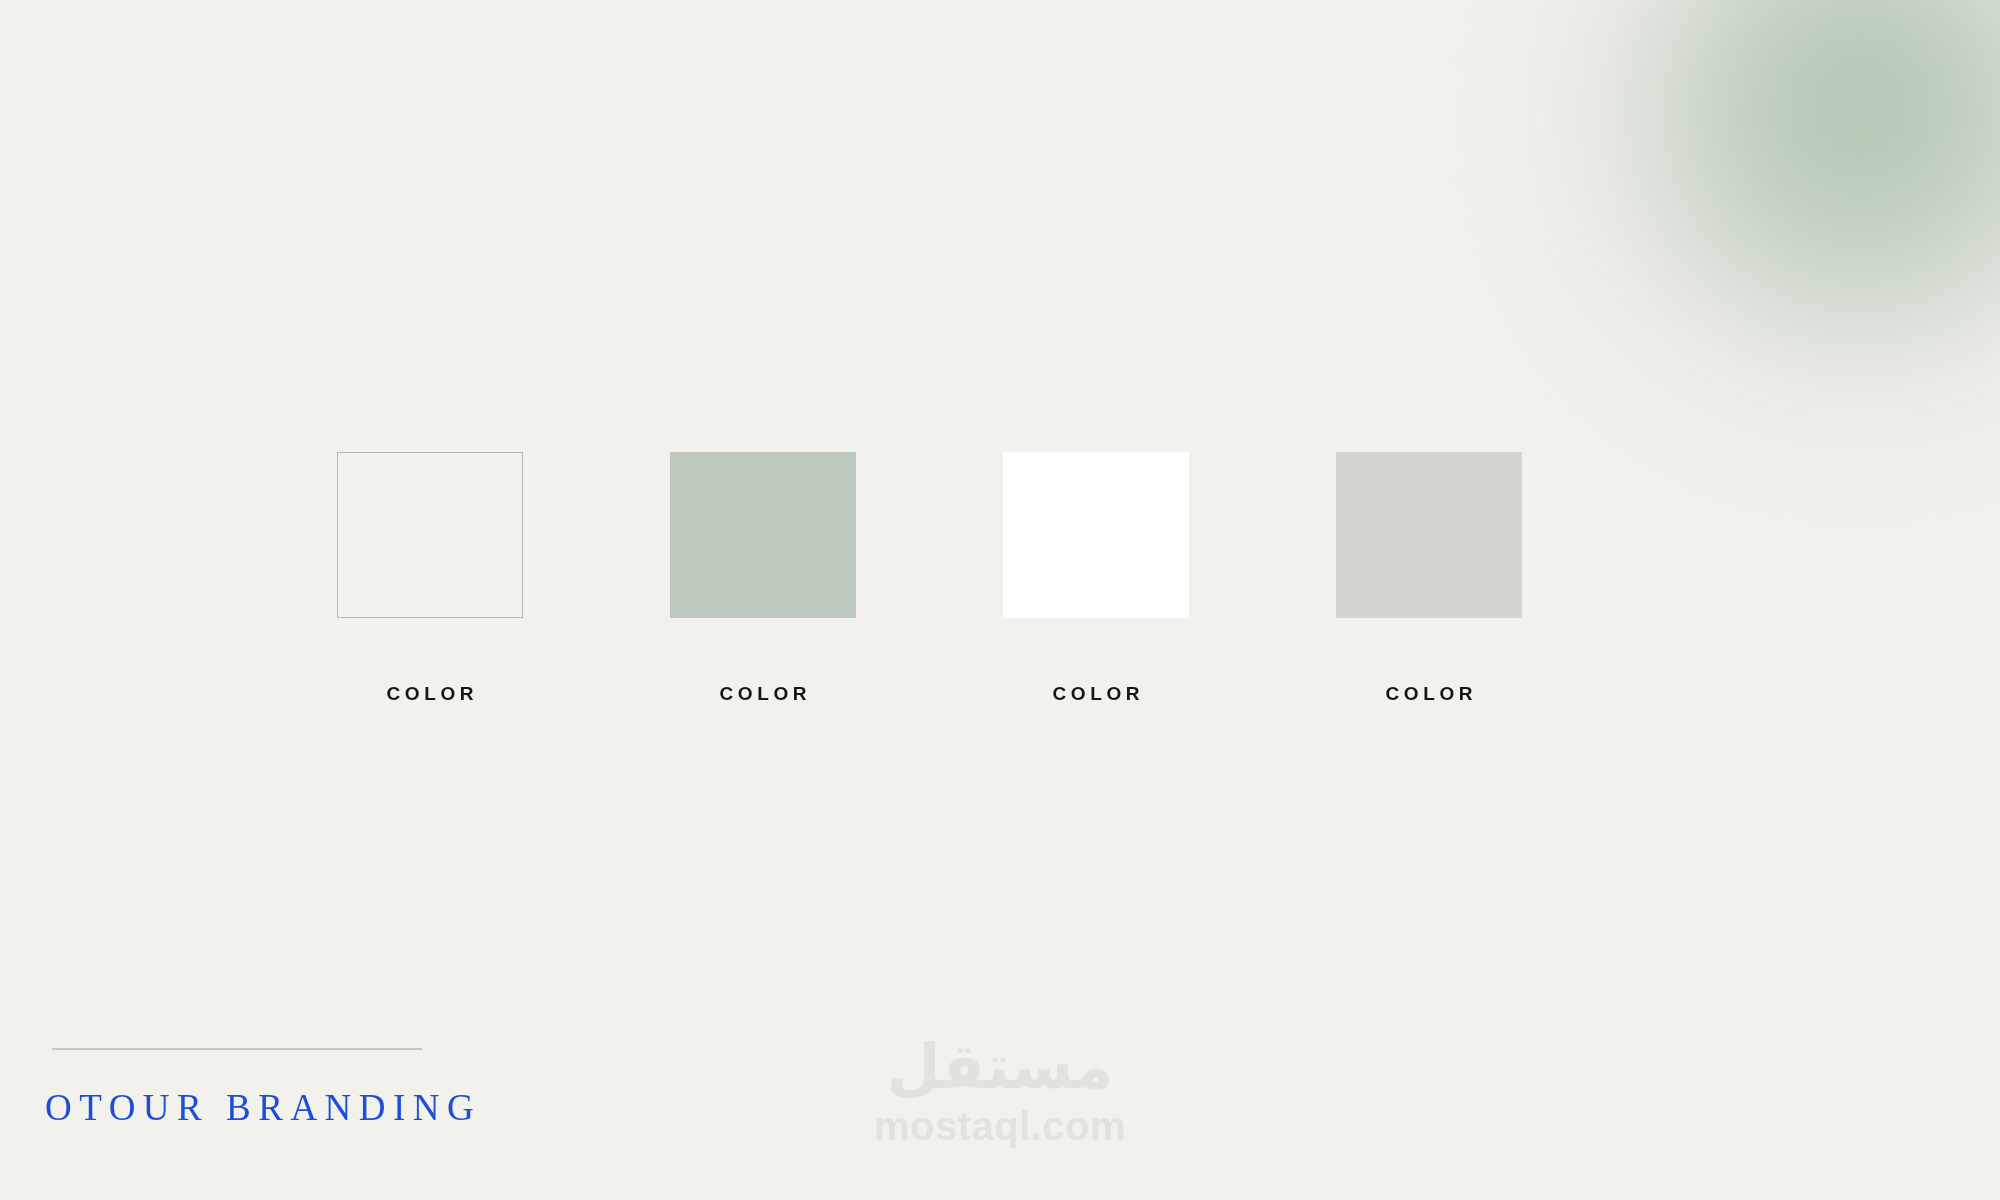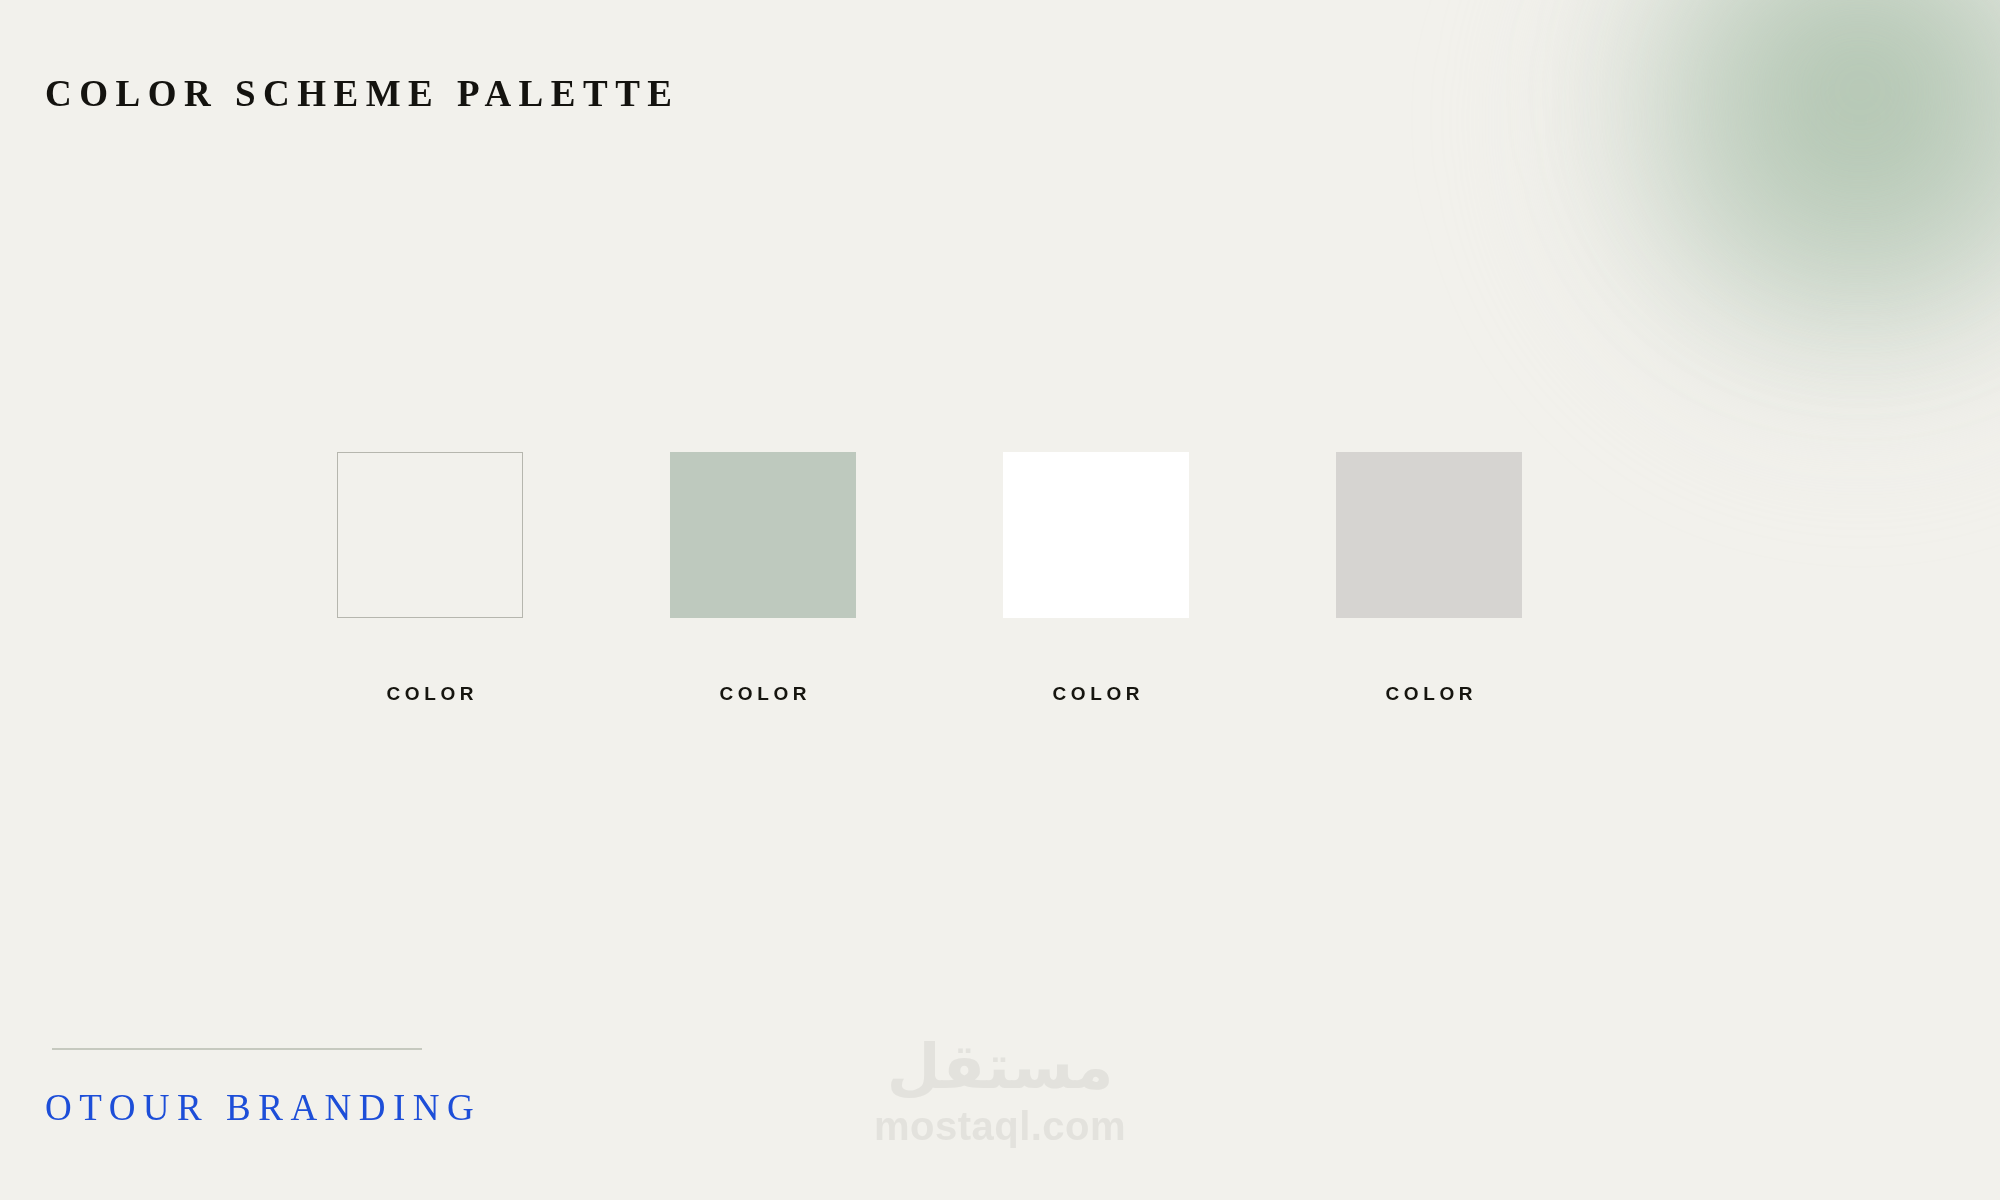--- a/index.html
+++ b/index.html
@@ -162,21 +162,20 @@
   }
 </style>
 </head>
 <body>
 
 <div id="slide" style="background: rgb(242, 241, 236);">
 
   <div class="corner-glow"></div>
   <div class="corner-glow second"></div>
 
-  <h1 class="page-title">COLOR SCHEME PALETTE</h1>
 
   <div class="palette">
 
     <div class="swatch-cell">
       <div class="swatch-chip outlined" style="background: transparent; border: 1px solid rgb(182, 182, 174);"></div>
       <div class="swatch-label">COLOR</div>
     </div>
 
     <div class="swatch-cell">
       <div class="swatch-chip" style="background: rgb(190, 201, 190);"></div>

